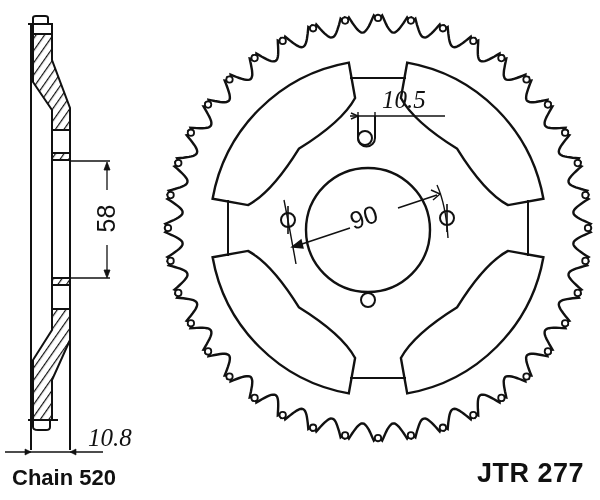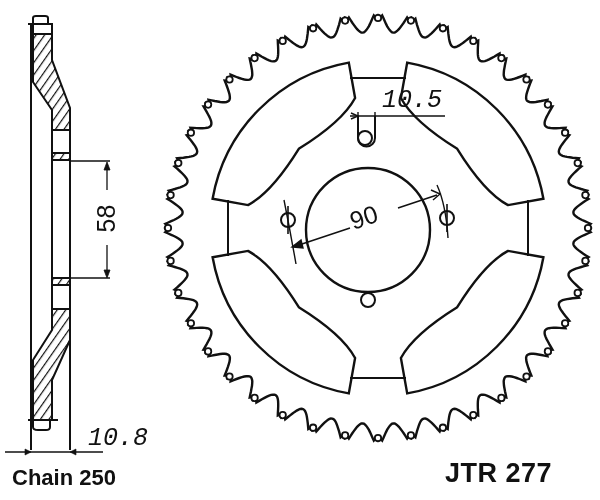--- a/index.html
+++ b/index.html
@@ -1,21 +1,21 @@
 <!DOCTYPE html>
 <html><head>
 <meta charset="utf-8">
 <style>
   html, body { margin: 0; padding: 0; background: #ffffff; }
   body { width: 600px; height: 500px; position: relative; overflow: hidden; font-family: "Liberation Sans", sans-serif; }
   #drawing { position: absolute; left: 0; top: 0; width: 600px; height: 500px; }
   .lbl { position: absolute; color: #111; white-space: nowrap; }
-  .dim-italic { font-style: italic; font-family: Liberation Mono, monospace; font-size: 25px; }
+  .dim-italic { font-style: italic; font-family: Liberation Serif, serif; font-size: 25px; }
   .caption { font-weight: bold; font-family: "Liberation Sans", sans-serif; font-size: 22px; }
-  .caption-big { font-weight: bold; font-family: "Liberation Sans", sans-serif; font-size: 27px; letter-spacing: 0.5px; }
+  .caption-big { font-weight: bold; font-family: "Liberation Sans", sans-serif; font-size: 27px; letter-spacing: 0.5px; margin-left: 32px; }
   .dim-upright { font-family: "Liberation Sans", sans-serif; font-size: 25px; }
 </style>
 </head>
 <body>
 
 <svg id="drawing" width="600" height="500" viewBox="0 0 600 500" xmlns="http://www.w3.org/2000/svg">
   <defs>
     <pattern id="hatch" patternUnits="userSpaceOnUse" width="7" height="7" patternTransform="rotate(35)">
       <line x1="0" y1="0" x2="0" y2="7" stroke="#111" stroke-width="2.4"></line>
     </pattern>
@@ -127,14 +127,14 @@
 
     <path d="M284 200 Q290 230 296 264"></path>
     <path d="M437 185 Q446 205 448 238"></path>
   </g>
 </svg>
 
 <div class="lbl dim-italic" style="left:382px; top:86px;">10.5</div>
 <div class="lbl dim-upright" style="left:350px; top:203px; transform:rotate(-18deg);">90</div>
 <div class="lbl dim-upright" style="left:93px; top:204px; transform:rotate(-90deg);">58</div>
 <div class="lbl dim-italic" style="left:88px; top:424px;">10.8</div>
-<div class="lbl caption" style="left:12px; top:465px;">Chain 250</div>
+<div class="lbl caption" style="left:12px; top:465px;">Chain 520</div>
 <div class="lbl caption-big" style="left:445px; top:458px;">JTR 277</div>
 
 </body></html>

